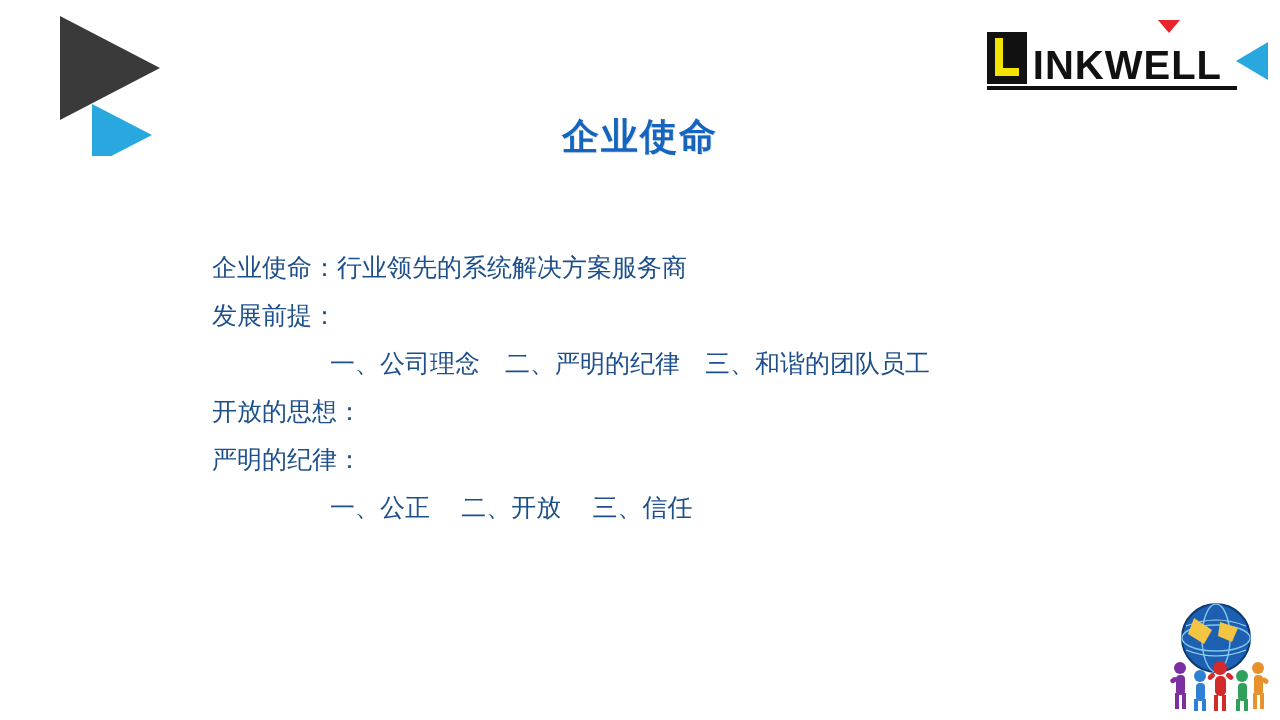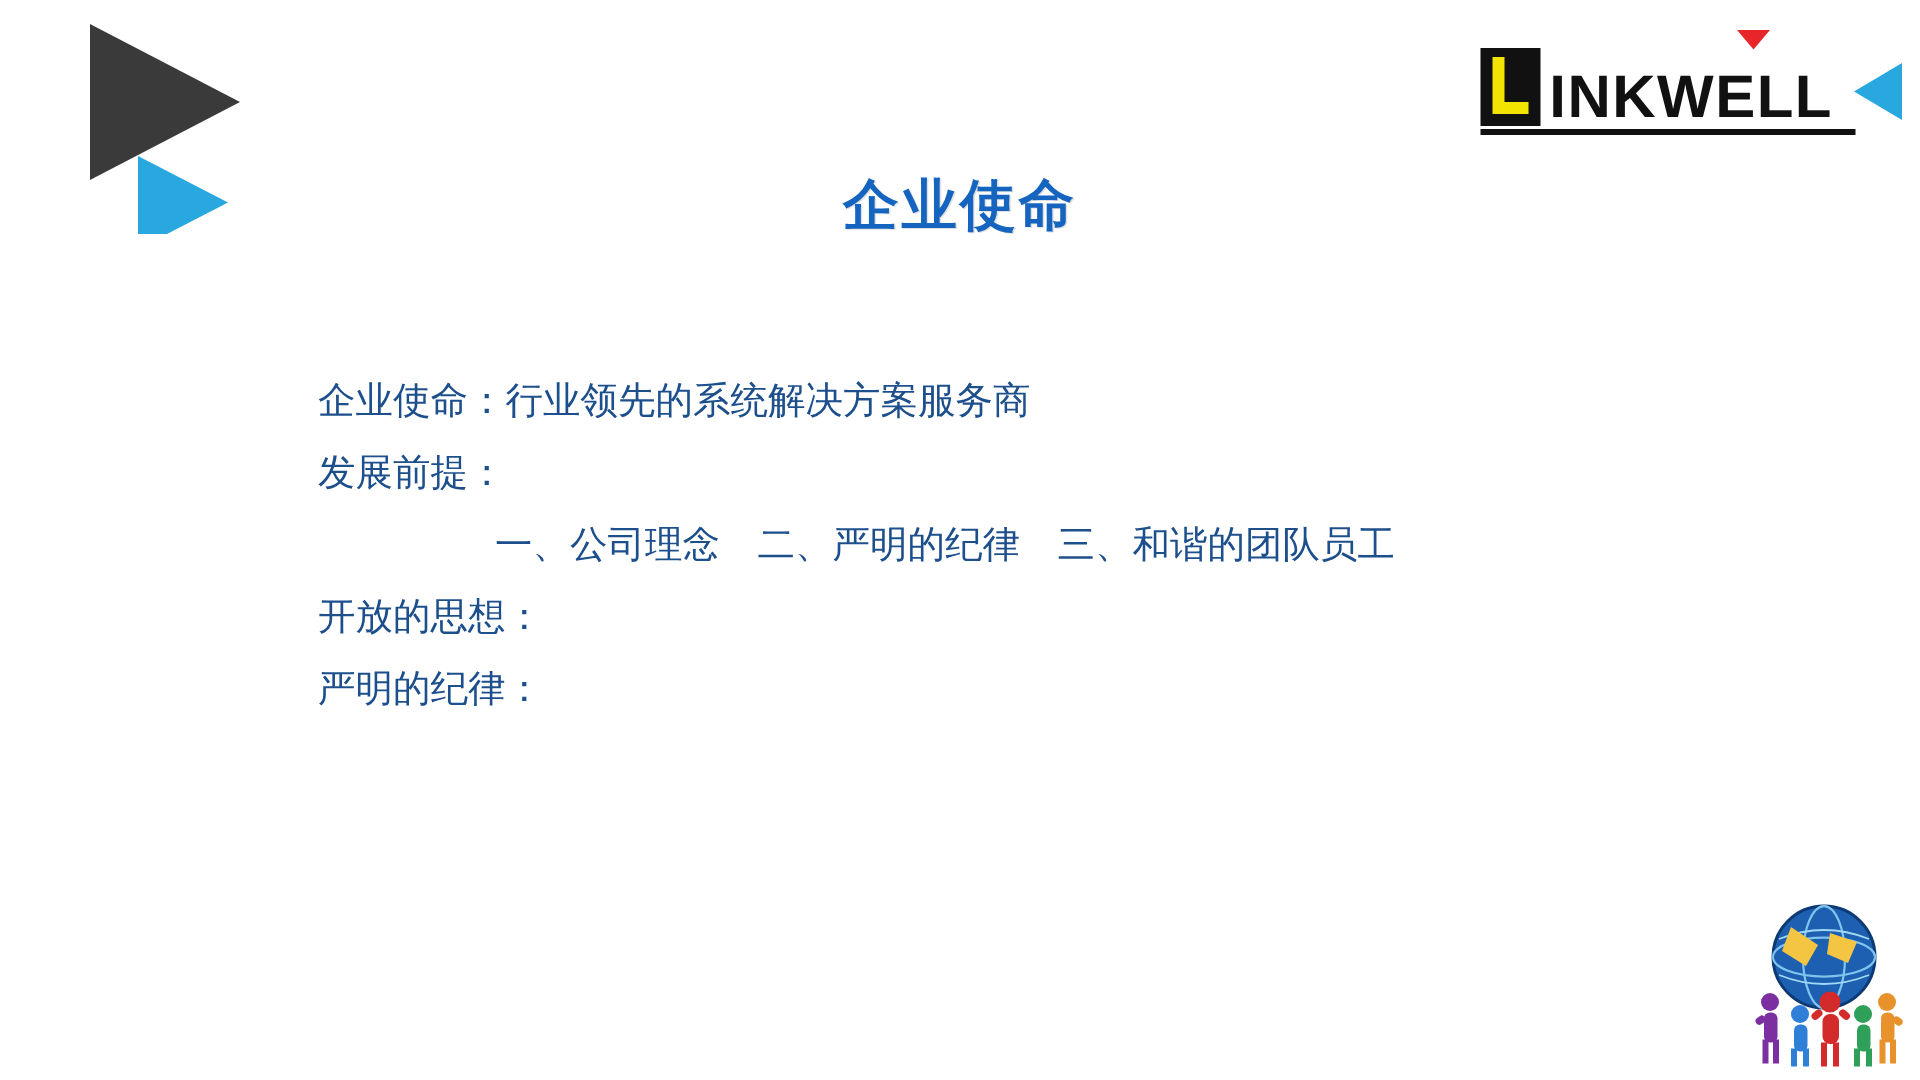--- a/index.html
+++ b/index.html
@@ -181,20 +181,21 @@
   <div class="title">
     <span>企业使命</span>
   </div>
 
   <div class="body-block">
     <div class="line">企业使命：行业领先的系统解决方案服务商</div>
     <div class="line">发展前提：</div>
     <div class="line indent2">一、公司理念    二、严明的纪律    三、和谐的团队员工</div>
     <div class="line">开放的思想：</div>
     <div class="line">严明的纪律：</div>
+    <div class="line indent2 tight">一、公正     二、开放     三、信任</div>
   </div>
 
   <div class="globe">
     <svg width="112" height="116" viewBox="0 0 112 116" xmlns="http://www.w3.org/2000/svg">
       <rect x="0" y="0" width="112" height="116" fill="#ffffff"></rect>
       <circle cx="56" cy="42" r="34" fill="#1d5fb0"></circle>
       <circle cx="56" cy="42" r="34" fill="none" stroke="#0d3a75" stroke-width="2"></circle>
       <ellipse cx="56" cy="42" rx="34" ry="13" fill="none" stroke="#7fc4ef" stroke-width="1.5"></ellipse>
       <ellipse cx="56" cy="42" rx="14" ry="34" fill="none" stroke="#7fc4ef" stroke-width="1.5"></ellipse>
       <path d="M26 30 Q56 18 86 30" fill="none" stroke="#9fd8f5" stroke-width="1.2"></path>

